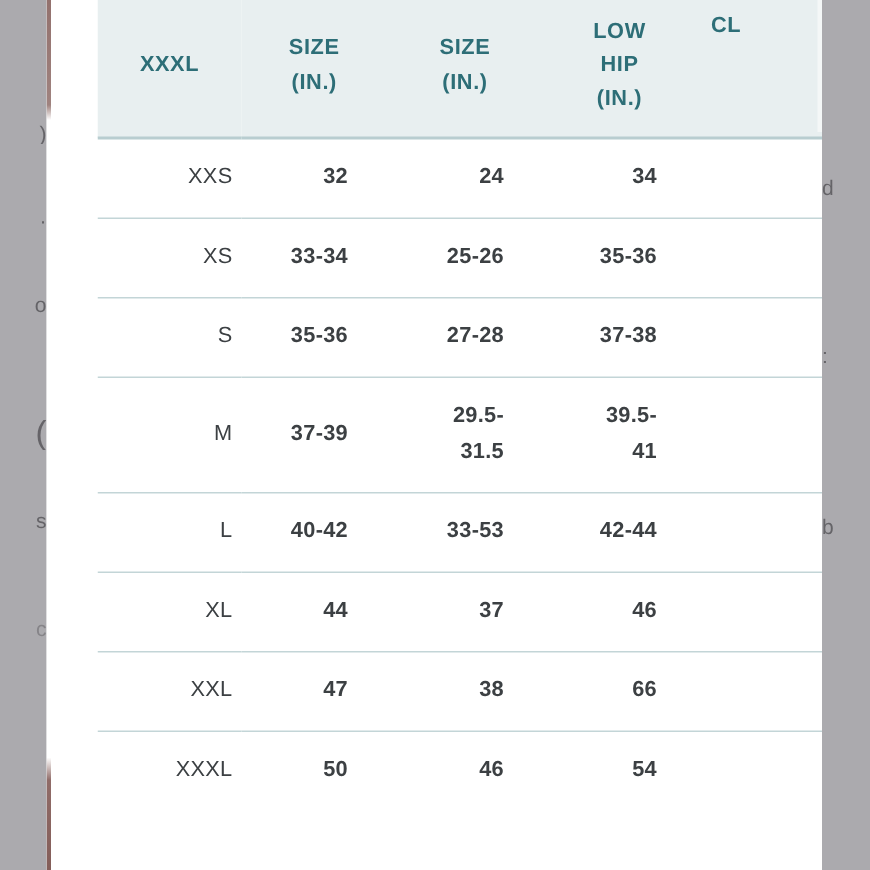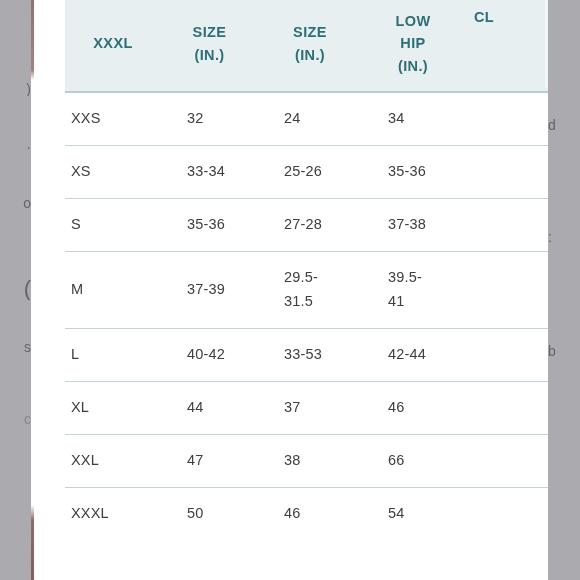--- a/index.html
+++ b/index.html
@@ -108,36 +108,37 @@
     height: 88px;
     box-sizing: border-box;
     border-bottom: 2px solid #b8cdd0;
     line-height: 1.55;
   }
 
   tbody td {
     color: #3c4043;
     font-size: 14.5px;
     font-weight: normal;
-    text-align: left;
+    text-align: right;
     vertical-align: middle;
     padding: 14px 6px;
     border-bottom: 1.5px solid #c3d5d7;
     line-height: 1.65;
     letter-spacing: 0.2px;
   }
 
   tbody tr:last-child td {
     border-bottom: none;
   }
 
   
   td.wrapcell {
     padding-left: 26px;
     padding-right: 26px;
+    font-weight: bold;
   }
 
   
   .clip-seam {
     position: absolute;
     left: 480px;
     top: 0;
     width: 3px;
     height: 88px;
     background: #f4f7f7;

